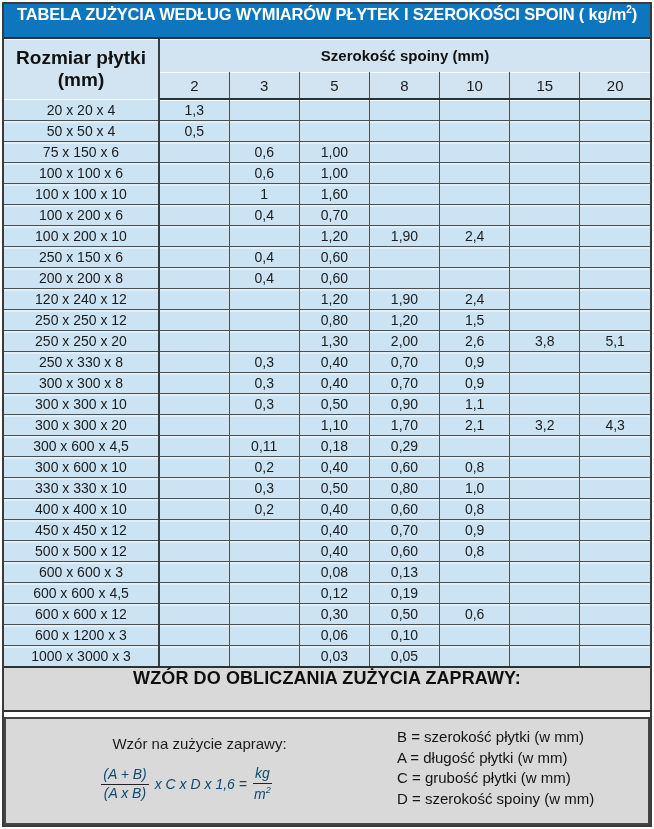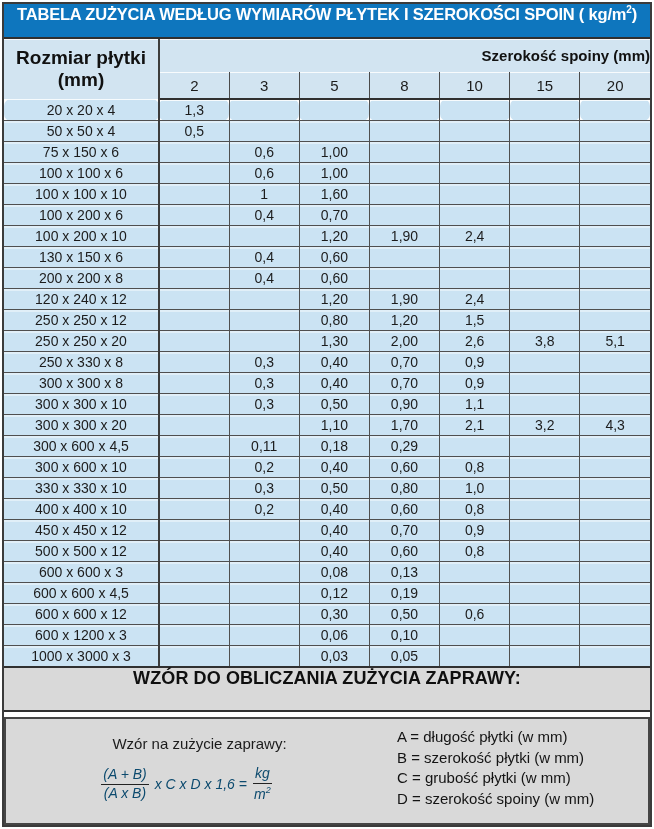--- a/index.html
+++ b/index.html
@@ -39,37 +39,37 @@
   }
   thead th {
     background: var(--header-light-blue, #d2e4f1);
     background-image: linear-gradient(180deg, rgba(255,255,255,.85) 0 1px, rgba(255,255,255,0) 1px);
     font-weight: bold; color: #111; padding: 0;
   }
   th.label-h {
     border-right: 2px solid #3c3c3c;
     font-size: 19px; text-align: center;
   }
-  th.group-h { height: 33px; font-size: 15px; text-align: right; }
+  th.group-h { height: 33px; font-size: 15px; }
   #width-row th {
     height: 26px; font-size: 15px; font-weight: normal;
     border-bottom: 2.5px solid var(--heavy-line, #303030);
     color: #1c1c1c;
   }
   #width-row th + th { border-left: 1.5px solid var(--grid-line, #4a4a4a); }
 
   tbody td {
     height: 20px; padding: 0;
     background-color: var(--cell-light-blue, #cbe3f3);
     background-image: linear-gradient(180deg, rgba(255,255,255,.85) 0 1px, rgba(255,255,255,0) 1px);
     font-size: 14px; color: #1c1c1c; text-align: center;
     border-top: 1.4px solid #4f4f4f;
     white-space: nowrap; overflow: hidden;
   }
-  tbody tr:first-child td { border-top: none; border-radius: 7px; }
+  tbody tr:first-child td { border-top: none; }
   tbody td:first-child { border-right: 2px solid #3c3c3c; }
   tbody td + td { border-left: 1.5px solid #4f4f4f; }
 
   
   .formula-header {
     flex: 0 0 42px;
     border-top: 2.5px solid var(--heavy-line, #303030);
     border-bottom: 2px solid var(--heavy-line, #303030);
     background: var(--section-gray, #d9d9d9);
     display: flex; align-items: flex-start; justify-content: center;
@@ -198,21 +198,21 @@
           <td>100 x 200 x 10</td>
           <td></td>
           <td></td>
           <td>1,20</td>
           <td>1,90</td>
           <td>2,4</td>
           <td></td>
           <td></td>
         </tr>
         <tr>
-          <td>130 x 150 x 6</td>
+          <td>250 x 150 x 6</td>
           <td></td>
           <td>0,4</td>
           <td>0,60</td>
           <td></td>
           <td></td>
           <td></td>
           <td></td>
         </tr>
         <tr>
           <td>200 x 200 x 8</td>
@@ -422,20 +422,20 @@
           <span class="den">(A x B)</span>
         </span>
         <span class="f-mid">x C x D x 1,6 =</span>
         <span class="frac">
           <span class="num">kg</span>
           <span class="den"><span>m</span><sup>2</sup></span>
         </span>
       </div>
     </div>
     <div class="f-right" id="legend">
+        <div class="legend-line">B = szerokość płytki (w mm)</div>
         <div class="legend-line">A = długość płytki (w mm)</div>
-        <div class="legend-line">B = szerokość płytki (w mm)</div>
         <div class="legend-line">C = grubość płytki (w mm)</div>
         <div class="legend-line">D = szerokość spoiny (w mm)</div>
       </div>
   </div>
 
 </div>
 
 </body></html>

